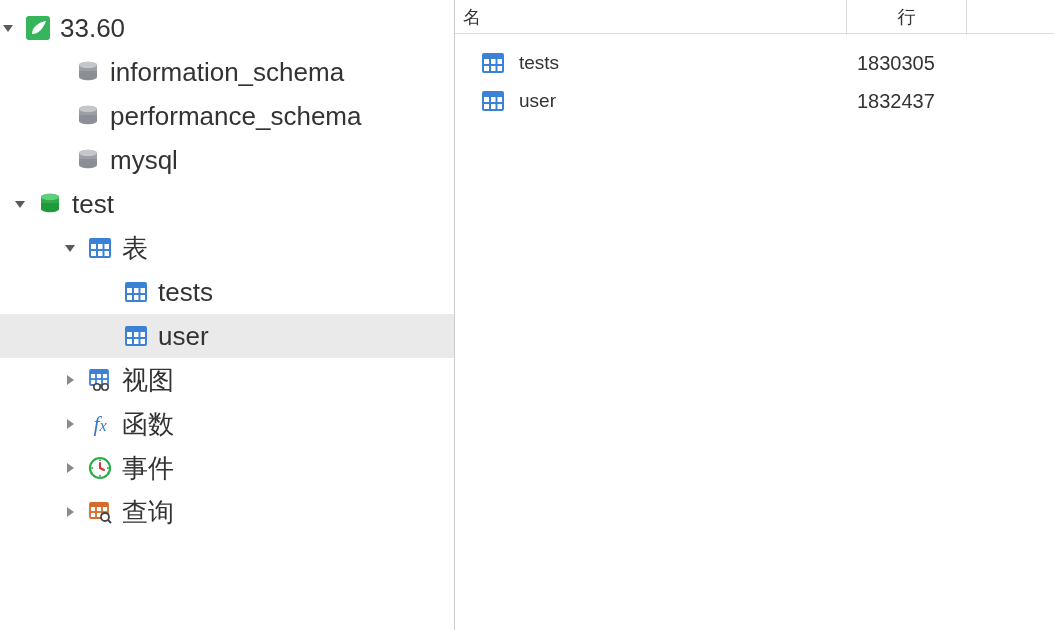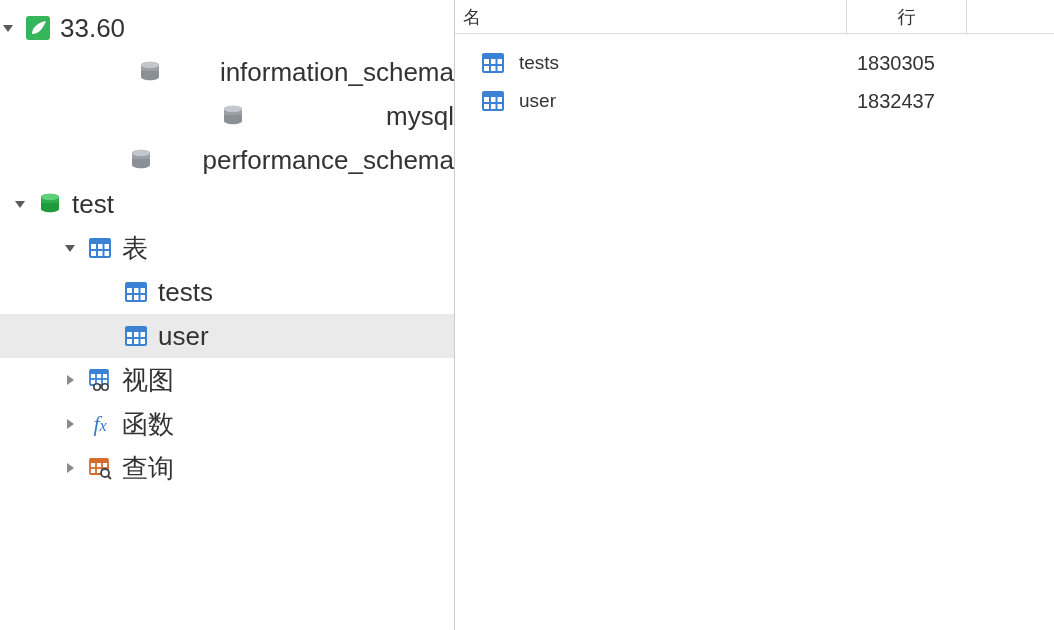--- a/index.html
+++ b/index.html
@@ -54,21 +54,21 @@
 .tree-row {
   display: flex;
   align-items: center;
   height: 44px;
   padding-left: 0;
   gap: 8px;
 }
 .tree-row.selected { background: #eaeaea; }
 .tree-label { font-size: 26px; }
 .indent-0 { padding-left: 0px; }
-.indent-1 { padding-left: 64px; justify-content: space-between; }
+.indent-1 { padding-left: 50px; }
 .indent-2 { padding-left: 62px; }
 .indent-3 { padding-left: 122px; }
 
 .arrow {
   width: 16px;
   height: 16px;
   display: inline-flex;
   align-items: center;
   justify-content: center;
 }
@@ -186,31 +186,31 @@
       <span class="tree-label">information_schema</span>
     </div>
 
     <div class="tree-row indent-1">
       <span class="no-arrow"></span>
       <span class="ico">
         <svg width="24" height="24" viewBox="0 0 24 24">
             <use href="#db-gray"></use>
           </svg>
       </span>
-      <span class="tree-label">mysql</span>
+      <span class="tree-label">performance_schema</span>
     </div>
 
     <div class="tree-row indent-1">
       <span class="no-arrow"></span>
       <span class="ico">
         <svg width="24" height="24" viewBox="0 0 24 24">
             <use href="#db-gray"></use>
           </svg>
       </span>
-      <span class="tree-label">performance_schema</span>
+      <span class="tree-label">mysql</span>
     </div>
 
     <div class="tree-row" style="padding-left:12px">
       <span class="arrow">
         <svg width="14" height="14" viewBox="0 0 14 14">
             <polygon class="tri-down" points="2,4 12,4 7,11"></polygon>
           </svg>
       </span>
       <span class="ico">
         <svg width="24" height="24" viewBox="0 0 24 24">
@@ -271,20 +271,33 @@
         <svg width="14" height="14" viewBox="0 0 14 14">
             <polygon class="tri-right" points="4,2 11,7 4,12"></polygon>
           </svg>
       </span>
       <span class="ico">
         <span class="fx-text">f<span style="font-size:16px;">x</span></span>
       </span>
       <span class="tree-label">函数</span>
     </div>
 
+    <div class="tree-row indent-2">
+      <span class="arrow">
+        <svg width="14" height="14" viewBox="0 0 14 14">
+            <polygon class="tri-right" points="4,2 11,7 4,12"></polygon>
+          </svg>
+      </span>
+      <span class="ico">
+        <svg width="24" height="24" viewBox="0 0 24 24">
+            <use href="#clock"></use>
+          </svg>
+      </span>
+      <span class="tree-label">事件</span>
+    </div>
 
     <div class="tree-row indent-2">
       <span class="arrow">
         <svg width="14" height="14" viewBox="0 0 14 14">
             <polygon class="tri-right" points="4,2 11,7 4,12"></polygon>
           </svg>
       </span>
       <span class="ico">
         <svg width="24" height="24" viewBox="0 0 24 24">
             <use href="#query"></use>

